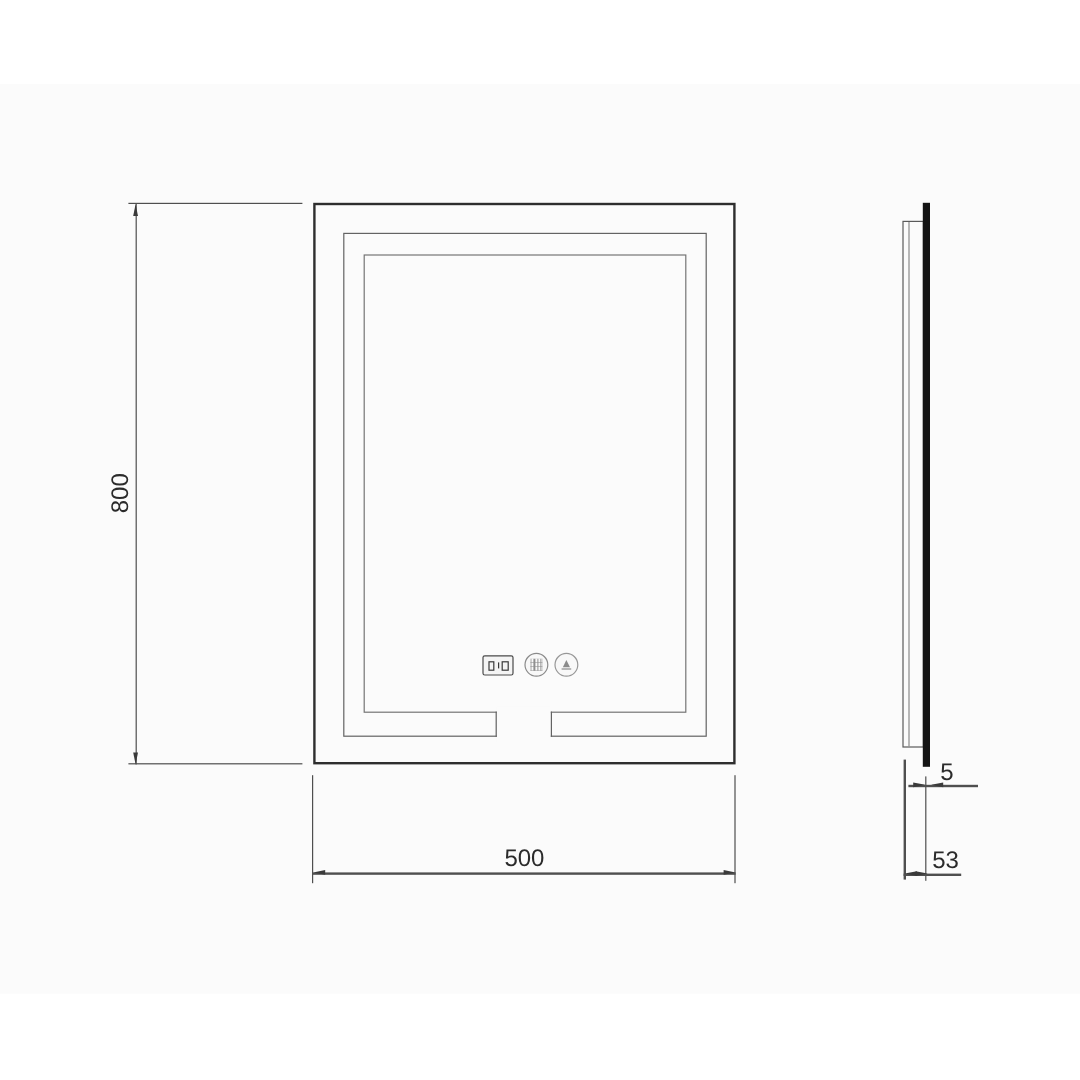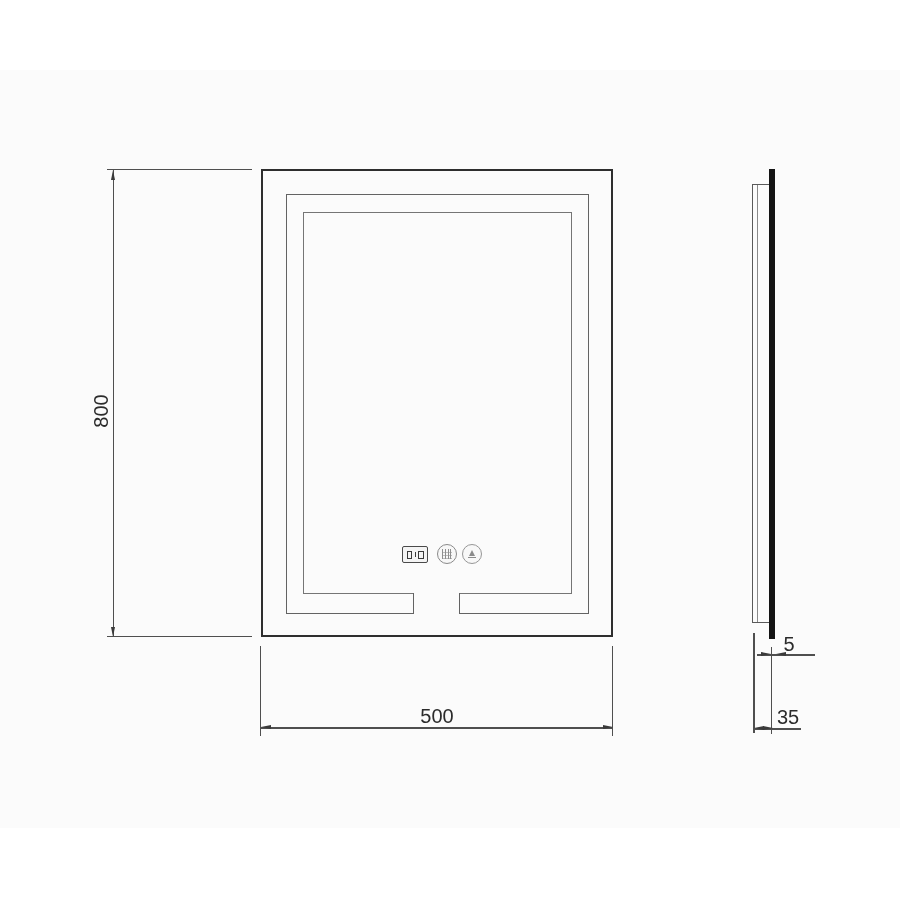--- a/index.html
+++ b/index.html
@@ -148,14 +148,14 @@
   <div class="abs arr arr-right dim5-arr-r"></div>
   <div class="abs arr arr-left dim5-arr-l"></div>
   <div class="abs dim-label dim5-label">5</div>
 </div>
 
 <div>
   <div class="abs vline dim35-ext-l"></div>
   <div class="abs hline dim35-line"></div>
   <div class="abs arr arr-left dim35-arr-l"></div>
   <div class="abs arr arr-right dim35-arr-r"></div>
-  <div class="abs dim-label dim35-label">35</div>
+  <div class="abs dim-label dim35-label">53</div>
 </div>
 
 </body></html>

